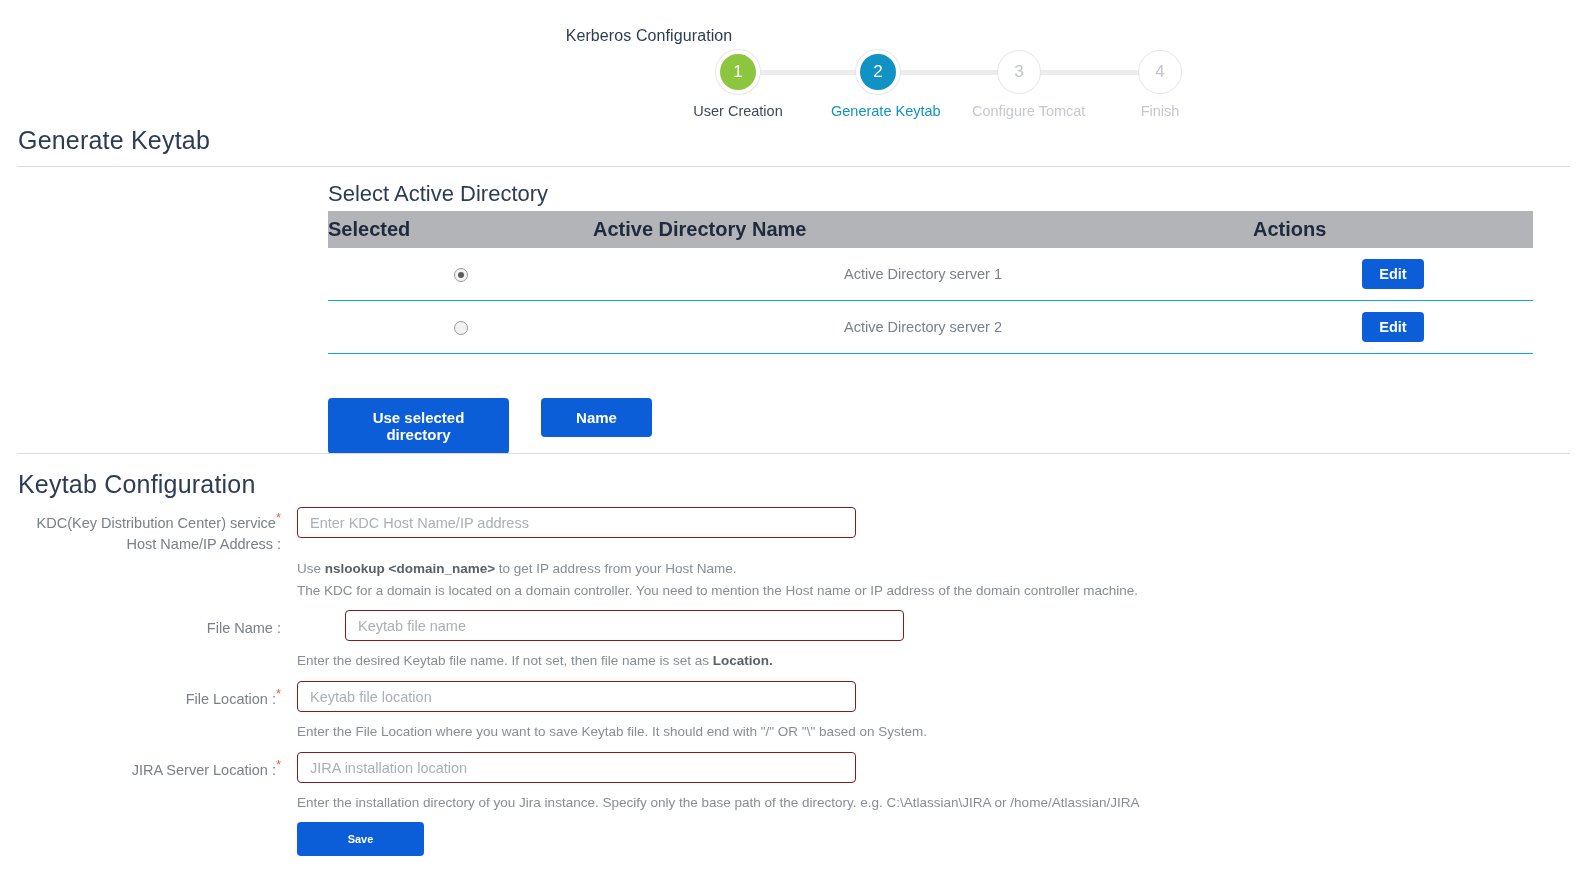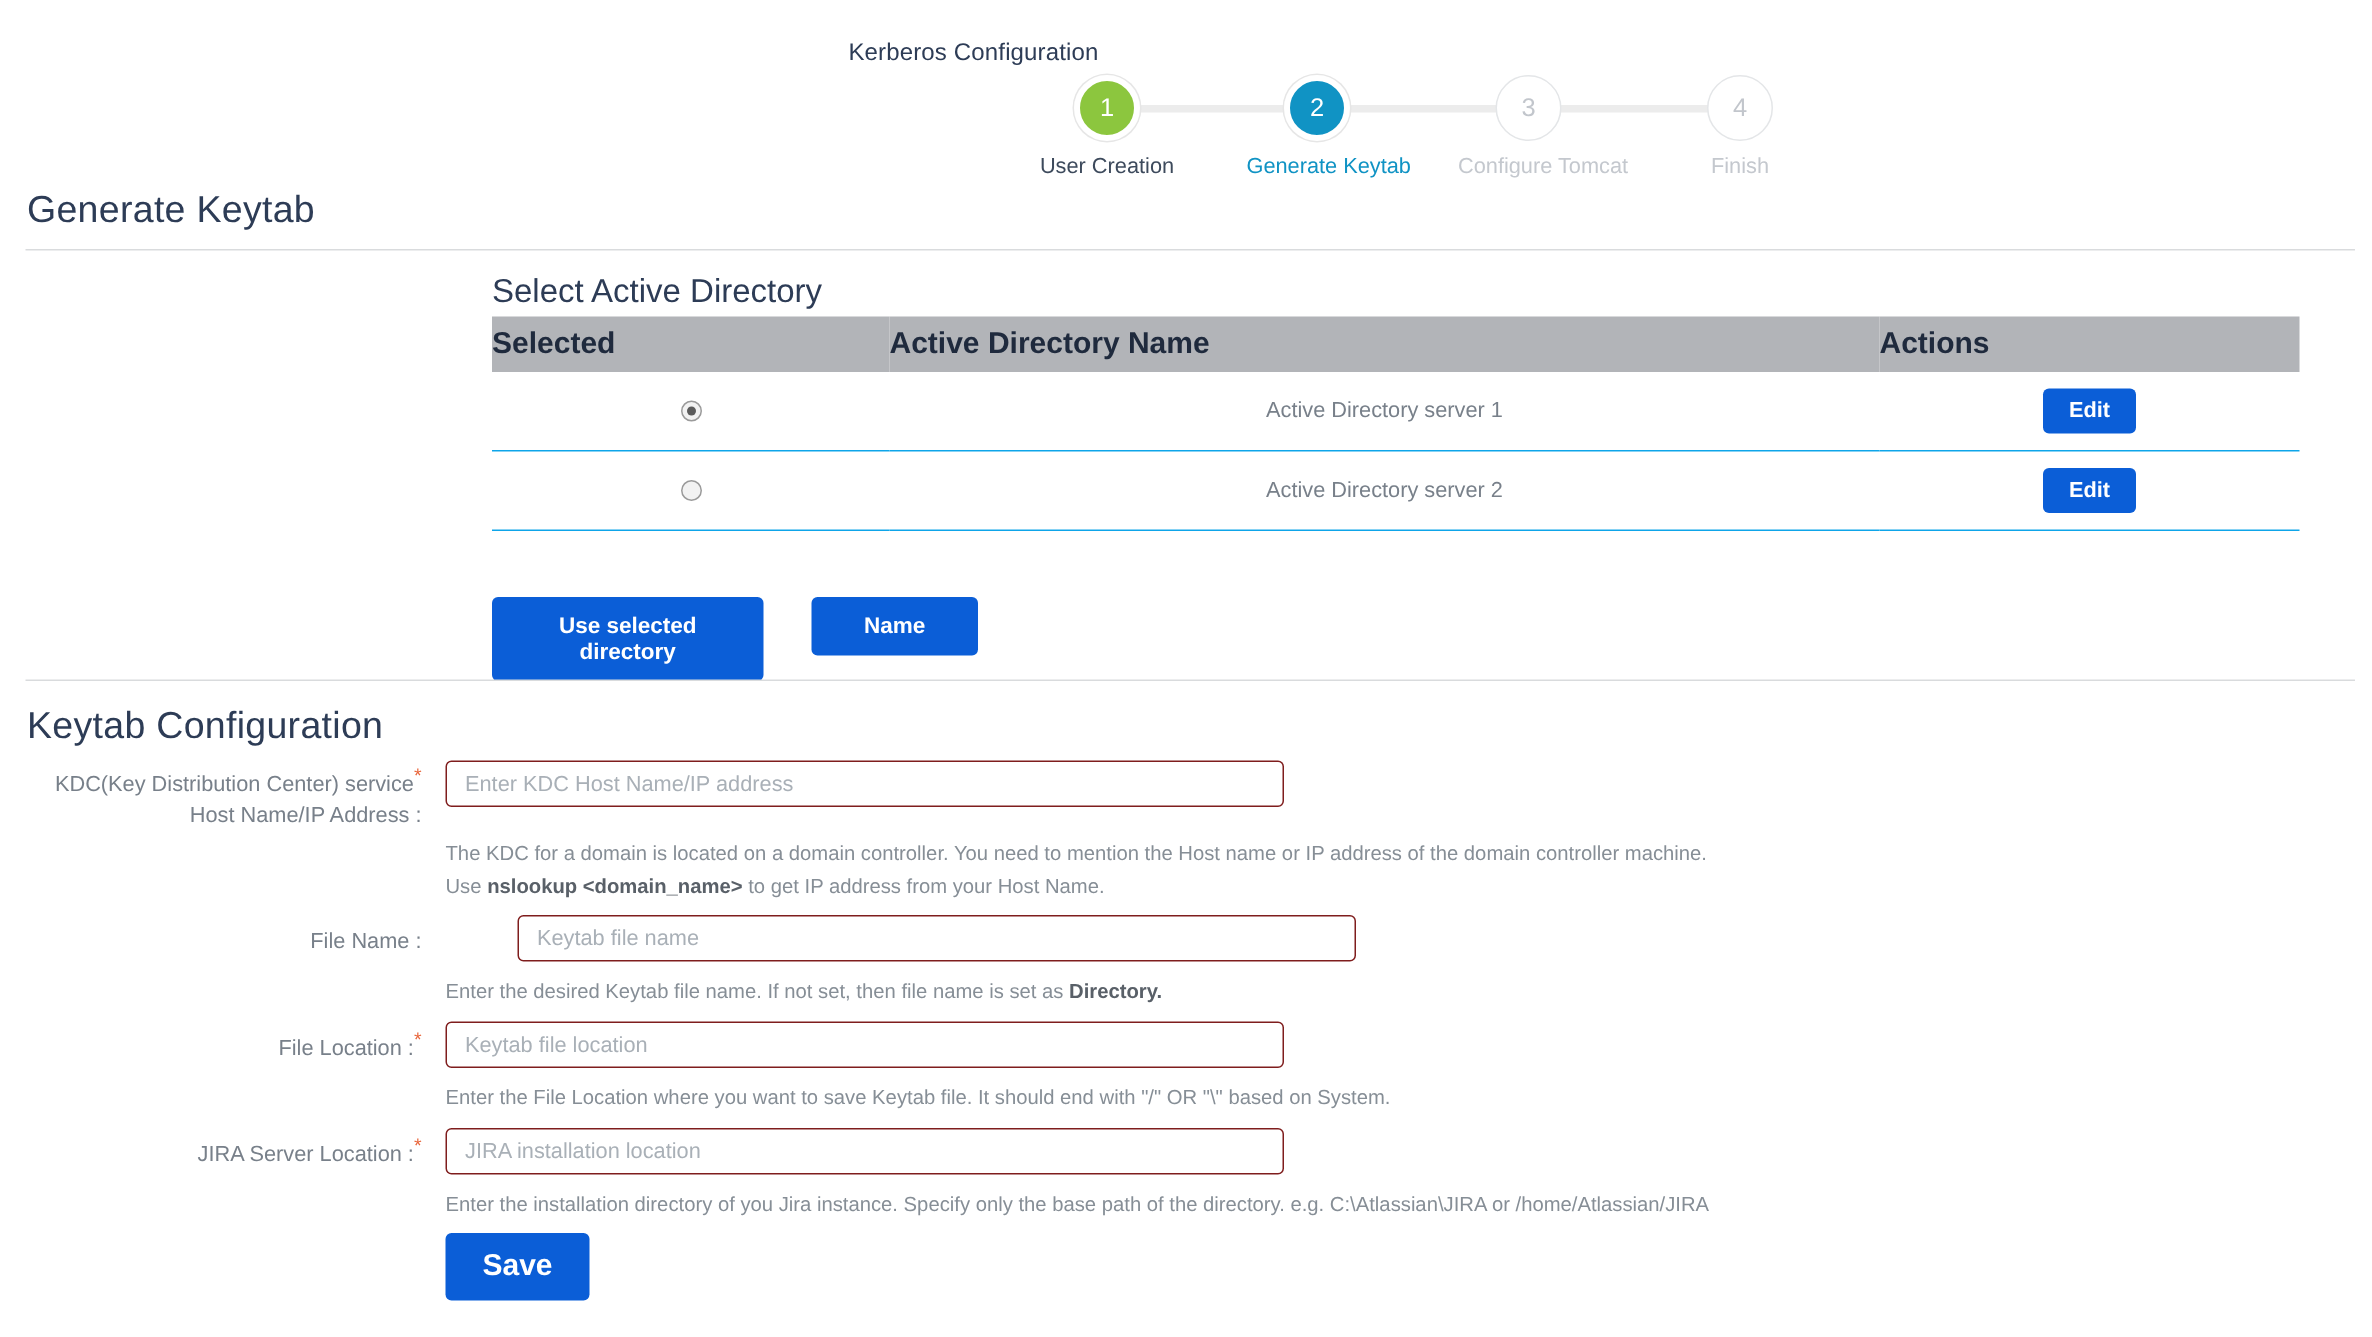--- a/index.html
+++ b/index.html
@@ -273,22 +273,22 @@
   #help-filelocation { top: 721px; }
 
   #lbl-jira  { left: 18px; top: 760px; width: 263px; }
   #in-jira   { top: 752px; }
   #help-jira { top: 792px; }
 
   #btn-save {
     position: absolute;
     left: 297px;
     top: 822px;
-    width: 96px;
-    font-size: 20px;
+    width: 127px;
+    font-size: 11px;
     padding: 11px 18px;
   }
 </style>
 </head>
 <body>
 
 <div class="wizard">
   <div class="wizard-title">Kerberos Configuration</div>
 
   <div class="steps">
@@ -361,27 +361,27 @@
 <div class="page-heading" id="heading-keytab">Keytab Configuration</div>
 
 <div class="form">
 
   <div class="f-label" id="lbl-kdc">
     <span>KDC(Key Distribution Center) service</span><span class="req">*</span><br>
     <span>Host Name/IP Address :</span>
   </div>
   <input class="f-input" id="in-kdc" type="text" placeholder="Enter KDC Host Name/IP address" style="">
   <div class="f-help" id="help-kdc">
+    <div><span>Use </span><b>nslookup &lt;domain_name&gt;</b><span> to get IP address from your Host Name.</span></div>
     <div>The KDC for a domain is located on a domain controller. You need to mention the Host name or IP address of the domain controller machine.</div>
-    <div><span>Use </span><b>nslookup &lt;domain_name&gt;</b><span> to get IP address from your Host Name.</span></div>
   </div>
 
   <div class="f-label" id="lbl-filename">File Name :</div>
   <input class="f-input" id="in-filename" type="text" placeholder="Keytab file name" style="">
-  <div class="f-help" id="help-filename"><span>Enter the desired Keytab file name. If not set, then file name is set as </span><b>Directory.</b></div>
+  <div class="f-help" id="help-filename"><span>Enter the desired Keytab file name. If not set, then file name is set as </span><b>Location.</b></div>
 
   <div class="f-label" id="lbl-filelocation">
     <span>File Location :</span><span class="req">*</span>
   </div>
   <input class="f-input" id="in-filelocation" type="text" placeholder="Keytab file location" style="">
   <div class="f-help" id="help-filelocation">Enter the File Location where you want to save Keytab file. It should end with "/" OR "\" based on System.</div>
 
   <div class="f-label" id="lbl-jira">
     <span>JIRA Server Location :</span><span class="req">*</span>
   </div>

